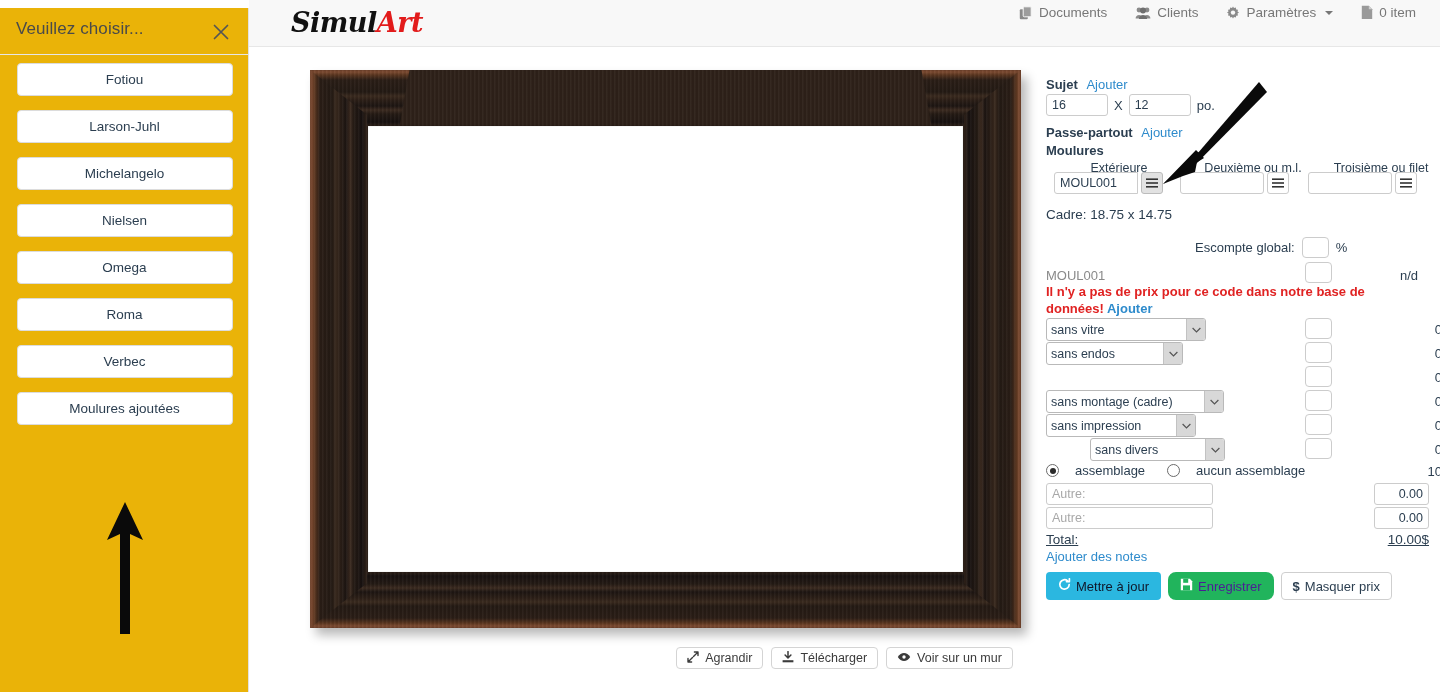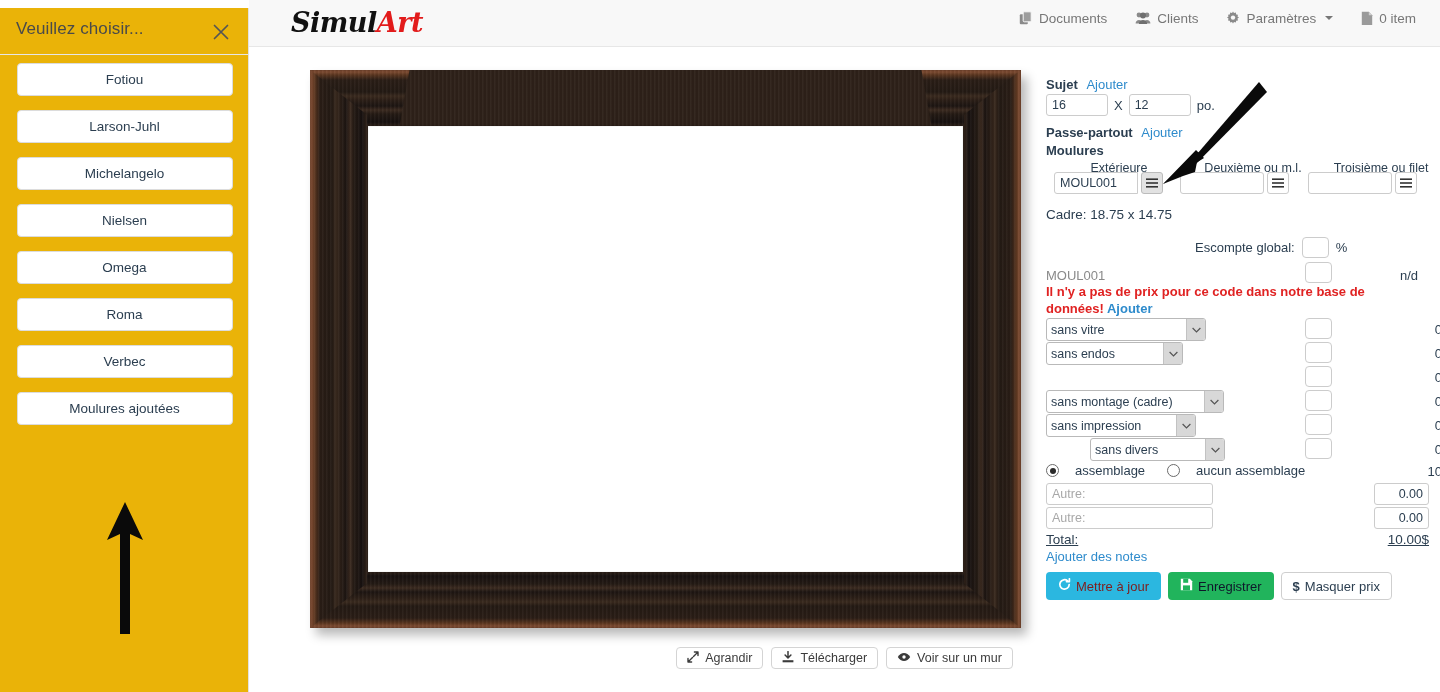--- a/index.html
+++ b/index.html
@@ -70,21 +70,21 @@
   .logo {
     position: absolute; left: 42px; top: 7px;
     font-family: "DejaVu Serif", serif;
     font-size: 27px; font-weight: bold; font-style: italic;
     letter-spacing: -0.5px;
     white-space: nowrap;
   }
   .logo .l-a { color: #111111; }
   .logo .l-b { color: #e21b1b; }
 
-  .nav { position: absolute; right: 10px; top: 0; height: 36px; display: flex; align-items: center; }
+  .nav { position: absolute; right: 10px; top: 0; height: 36px; display: flex; align-items: flex-end; }
   .nav-item {
     display: flex; align-items: center; gap: 6px;
     padding: 0 14px; height: 47px;
     font-size: 13.5px; color: #777777;
     cursor: pointer; white-space: nowrap;
   }
   .nav-item .ico { display: inline-flex; align-items: center; }
   .caret {
     width: 0; height: 0; margin-left: 3px;
     border-left: 4px solid transparent;
@@ -249,22 +249,22 @@
   }
 
   .act-btn {
     display: inline-flex; align-items: center; gap: 5px;
     height: 28px; padding: 0 11px;
     border-radius: 4px; font-size: 13px;
     cursor: pointer; border: 1px solid transparent;
     font-family: "Liberation Sans", sans-serif;
     white-space: nowrap;
   }
-  .btn-blue { background: #2bb7e0; color: #7f1d1d; }
-  .btn-green { background: #21b45c; color: #0f172a; }
+  .btn-blue { background: #2bb7e0; color: #0f172a; }
+  .btn-green { background: #21b45c; color: #4c1d95; border-radius: 8px; }
   .btn-white { background: #ffffff; color: #2b3e50; border-color: #cfcfcf; }
 
   .arrow-diag { position: absolute; left: 1155px; top: 80px; width: 115px; height: 112px; pointer-events: none; }
 
   .radio-row { display: flex; align-items: center; gap: 16px; font-size: 13px; text-align: center; }
   .radio {
     width: 13px; height: 13px; border-radius: 50%;
     border: 1px solid #6b6b6b; background: #fff;
     display: inline-block; position: relative; cursor: pointer;
   }

